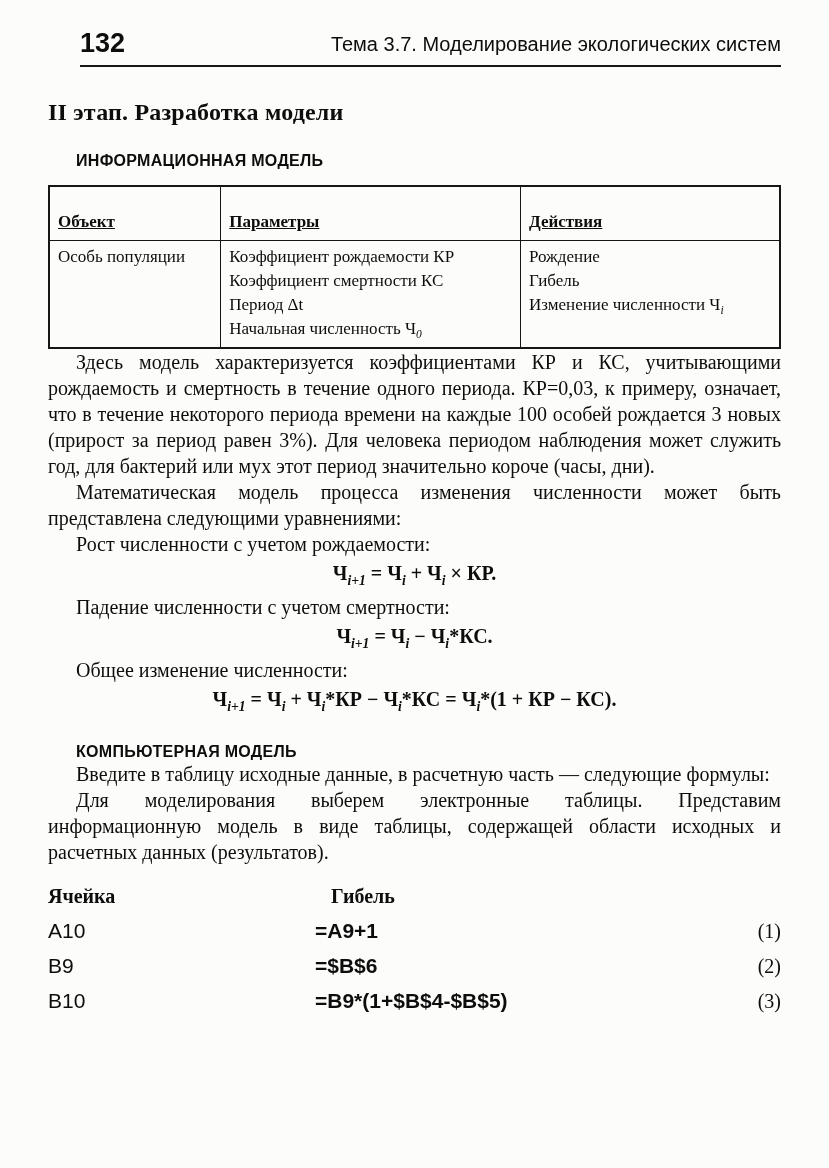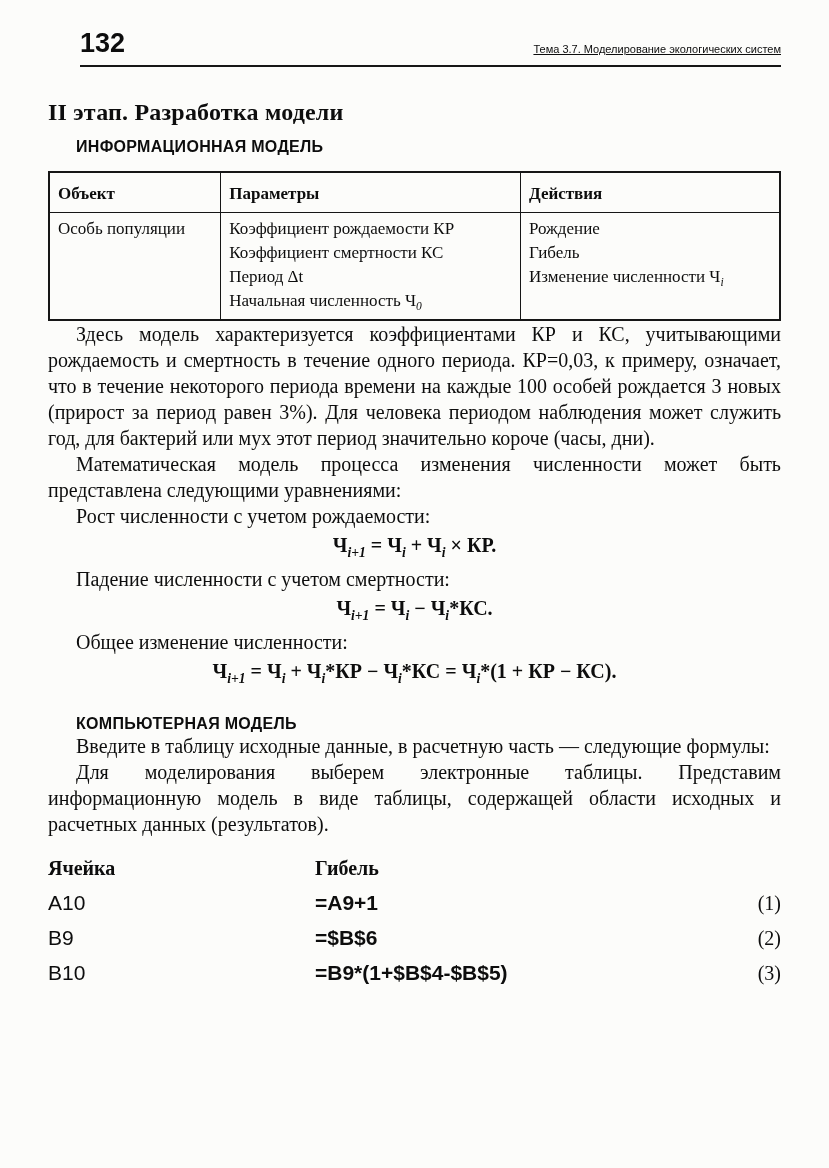--- a/index.html
+++ b/index.html
@@ -14,59 +14,59 @@
   .running-head {
     display: flex; justify-content: space-between; align-items: flex-end;
     padding-bottom: 8px; border-bottom: 2px solid #161616; margin-left: 32px;
   }
   .page-number {
     font-family: "Liberation Sans", "DejaVu Sans", sans-serif;
     font-weight: 700; font-size: 27px; line-height: 1;
   }
   .running-title {
     font-family: "Liberation Sans", "DejaVu Sans", sans-serif;
-    font-size: 11px; line-height: 1.25; text-decoration: underline;
+    font-size: 20px; line-height: 1.25;
   }
 
   .stage-heading { font-size: 24px; font-weight: 700; margin: 32px 0 0 0; letter-spacing: .2px; }
 
   .subheading {
     font-family: "Liberation Sans", "DejaVu Sans", sans-serif;
     font-size: 16px; font-weight: 700; letter-spacing: .3px;
-    margin: 12px 0 0 28px;
+    margin: 26px 0 0 28px;
   }
   .subheading2 { margin-top: 32px; }
 
   table.info-table {
     width: 100%; border-collapse: collapse;
     border: 2px solid #161616;
     margin-top: 15px;
     font-size: 17px; line-height: 24px;
   }
   .info-table th, .info-table td {
     border: 1px solid #161616;
     padding: 4px 8px 6px 8px;
     text-align: left; vertical-align: top;
     font-size: 17px;
   }
-  .info-table th { font-weight: 700; padding-top: 9px; padding-bottom: 6px; }
+  .info-table th { font-weight: 700; padding-top: 23px; padding-bottom: 6px; text-decoration: underline; }
   .col-object { width: 23.5%; }
   .col-params { width: 41%; }
   .col-actions { width: 35.5%; }
 
   .body-text { font-size: 20px; line-height: 26px; text-align: justify; margin: 0; }
   .indent { text-indent: 28px; }
   .mt-block { }
 
   .formula { font-size: 20px; font-weight: 700; text-align: center; margin: 5px 0 9px 0; }
   sub { font-size: 68%; font-style: italic; line-height: 0; }
 
   .cell-list { margin-top: 20px; }
   .cl-row { display: flex; align-items: baseline; margin-top: 11px; }
-  .cl-head { margin-top: 8px; font-size: 20px; font-weight: 700; }
+  .cl-head { margin-top: 8px; font-size: 20px; font-weight: 700; gap: 16px; }
   .cl-col1 { width: 267px; }
   .cl-col2 { flex: 1; }
   .cl-num { font-size: 20px; }
   .cl-sans { font-family: "Liberation Sans", "DejaVu Sans", sans-serif; font-size: 21px; }
   .cl-bold { font-weight: 700; }
 </style>
 </head>
 <body>
 
 <div class="page">

